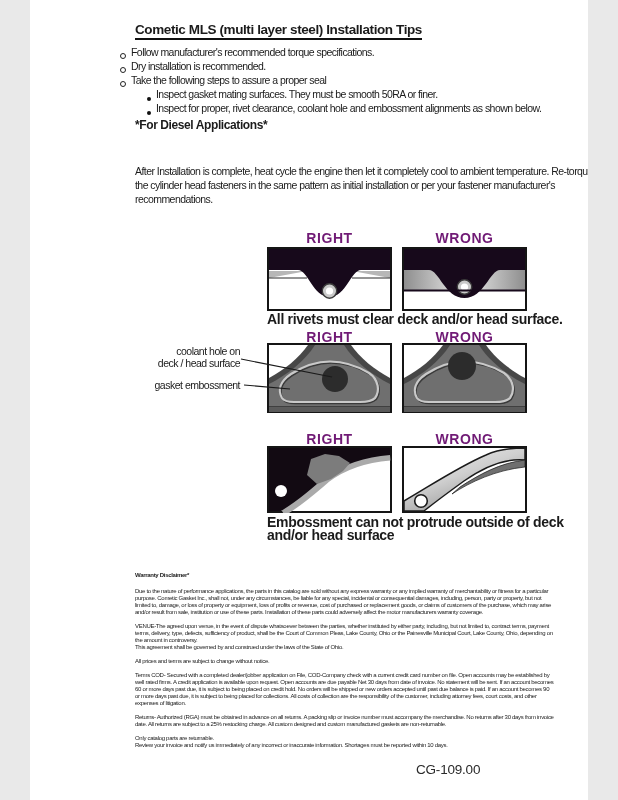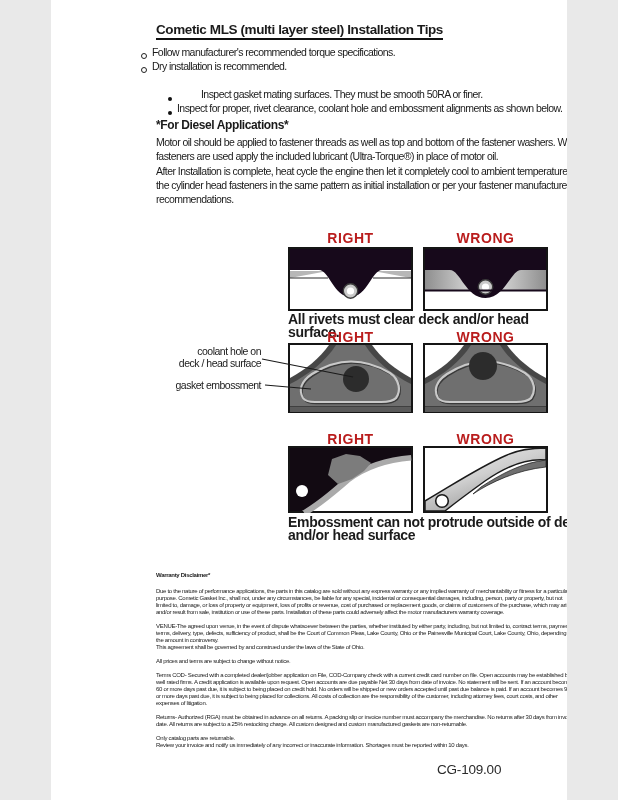--- a/index.html
+++ b/index.html
@@ -1,32 +1,32 @@
 <!DOCTYPE html>
 <html><head>
 <meta charset="utf-8">
 <style>
   html,body { margin:0; padding:0; background:#e9e9e9; }
   .page {
-    position:relative; width:516px; height:800px; margin:0 auto;
+    position:relative; width:558px; height:800px; margin:0 auto;
     background:#ffffff; overflow:hidden;
     font-family:"Liberation Sans", sans-serif; color:#1b1b1b;
   }
   .t { position:absolute; }
   .title {
     left:105px; top:22px; font-size:13.5px; font-weight:bold; letter-spacing:-0.4px;
     border-bottom:2px solid #111; padding-bottom:1px;
   }
   .body-text { font-size:10.5px; letter-spacing:-0.55px; line-height:14.2px; }
   .bullet-row { position:absolute; display:flex; align-items:flex-end; }
   .dot-open { width:4px; height:4px; border:1px solid #222; border-radius:50%; margin:4px 5px 0 0; flex:none; }
   .dot-fill { width:4px; height:4px; background:#111; border-radius:50%; margin:4.5px 5px 0 0; flex:none; }
   .h2 { font-size:12px; font-weight:bold; letter-spacing:-0.4px; }
   .para { width:472px; }
-  .fig-label { position:absolute; width:125px; text-align:center; font-size:14px; font-weight:bold; letter-spacing:0.6px; color:#b91c1c; }
+  .fig-label { position:absolute; width:125px; text-align:center; font-size:14px; font-weight:bold; letter-spacing:0.6px; color:#701a75; }
   .fig-cap { position:absolute; font-size:14px; font-weight:bold; letter-spacing:-0.3px; line-height:12.5px; }
   .panel { position:absolute; line-height:0; }
   .side-label { position:absolute; left:100px; width:110px; text-align:right; font-size:10.5px; letter-spacing:-0.5px; }
   .warranty { left:105px; top:572px; width:420px; font-size:6px; letter-spacing:-0.3px; line-height:7px; color:#222; }
   .w-head { font-weight:bold; margin:0 0 9px 0; }
   .wpara { margin:0 0 7px 0; }
   .wpara-tight { margin:0; }
   .footer-code { left:386px; top:762px; font-size:13.5px; letter-spacing:-0.2px; color:#2a2a2a; }
 </style>
 </head>
@@ -37,31 +37,34 @@
   <div class="t title">Cometic MLS (multi layer steel) Installation Tips</div>
 
   <div class="bullet-row body-text" style="left:90px; top:45px;">
     <span class="dot-open"></span>
     <span>Follow manufacturer's recommended torque specifications.</span>
   </div>
   <div class="bullet-row body-text" style="left:90px; top:59px;">
     <span class="dot-open"></span>
     <span>Dry installation is recommended.</span>
   </div>
-  <div class="bullet-row body-text" style="left:117px; top:87px;gap:24px;">
+  <div class="bullet-row body-text" style="left:90px; top:73px;">
+    <span class="dot-open"></span>
+    <span>Take the following steps to assure a proper seal</span>
+  </div>
+  <div class="bullet-row body-text" style="left:117px; top:87px;">
     <span class="dot-fill"></span>
     <span>Inspect gasket mating surfaces.  They must be smooth 50RA or finer.</span>
   </div>
   <div class="bullet-row body-text" style="left:117px; top:101px;">
     <span class="dot-fill"></span>
     <span>Inspect for proper, rivet clearance, coolant hole and embossment alignments as shown below.</span>
   </div>
 
   <div class="t h2" style="left:105px; top:118px;">*For Diesel Applications*</div>
-  <div class="t body-text para" style="left:105px; top:135px;">Motor oil should be applied to fastener threads as well as top and bottom of the fastener washers. When ARP fasteners are used apply the included lubricant (Ultra-Torque®) in place of motor oil.</div>
   <div class="t body-text para" style="left:105px; top:164px;">After Installation is complete, heat cycle the engine then let it completely cool to ambient temperature. Re-torque the cylinder head fasteners in the same pattern as initial installation or per your fastener manufacturer's recommendations.</div>
 
   <div class="fig-label" style="left:237px; top:230px;">RIGHT</div>
   <div class="fig-label" style="left:372px; top:230px;">WRONG</div>
 
   <div class="panel" style="left:237px; top:247px;">
     <svg width="125" height="64" viewBox="0 0 125 64">
       <rect x="1" y="1" width="123" height="62" fill="#ffffff" stroke="#151515" stroke-width="2"></rect>
       <polygon points="2,24 40,24 2,31" fill="#b7b7b7"></polygon>
       <polygon points="123,24 85,24 123,31" fill="#b7b7b7"></polygon>

